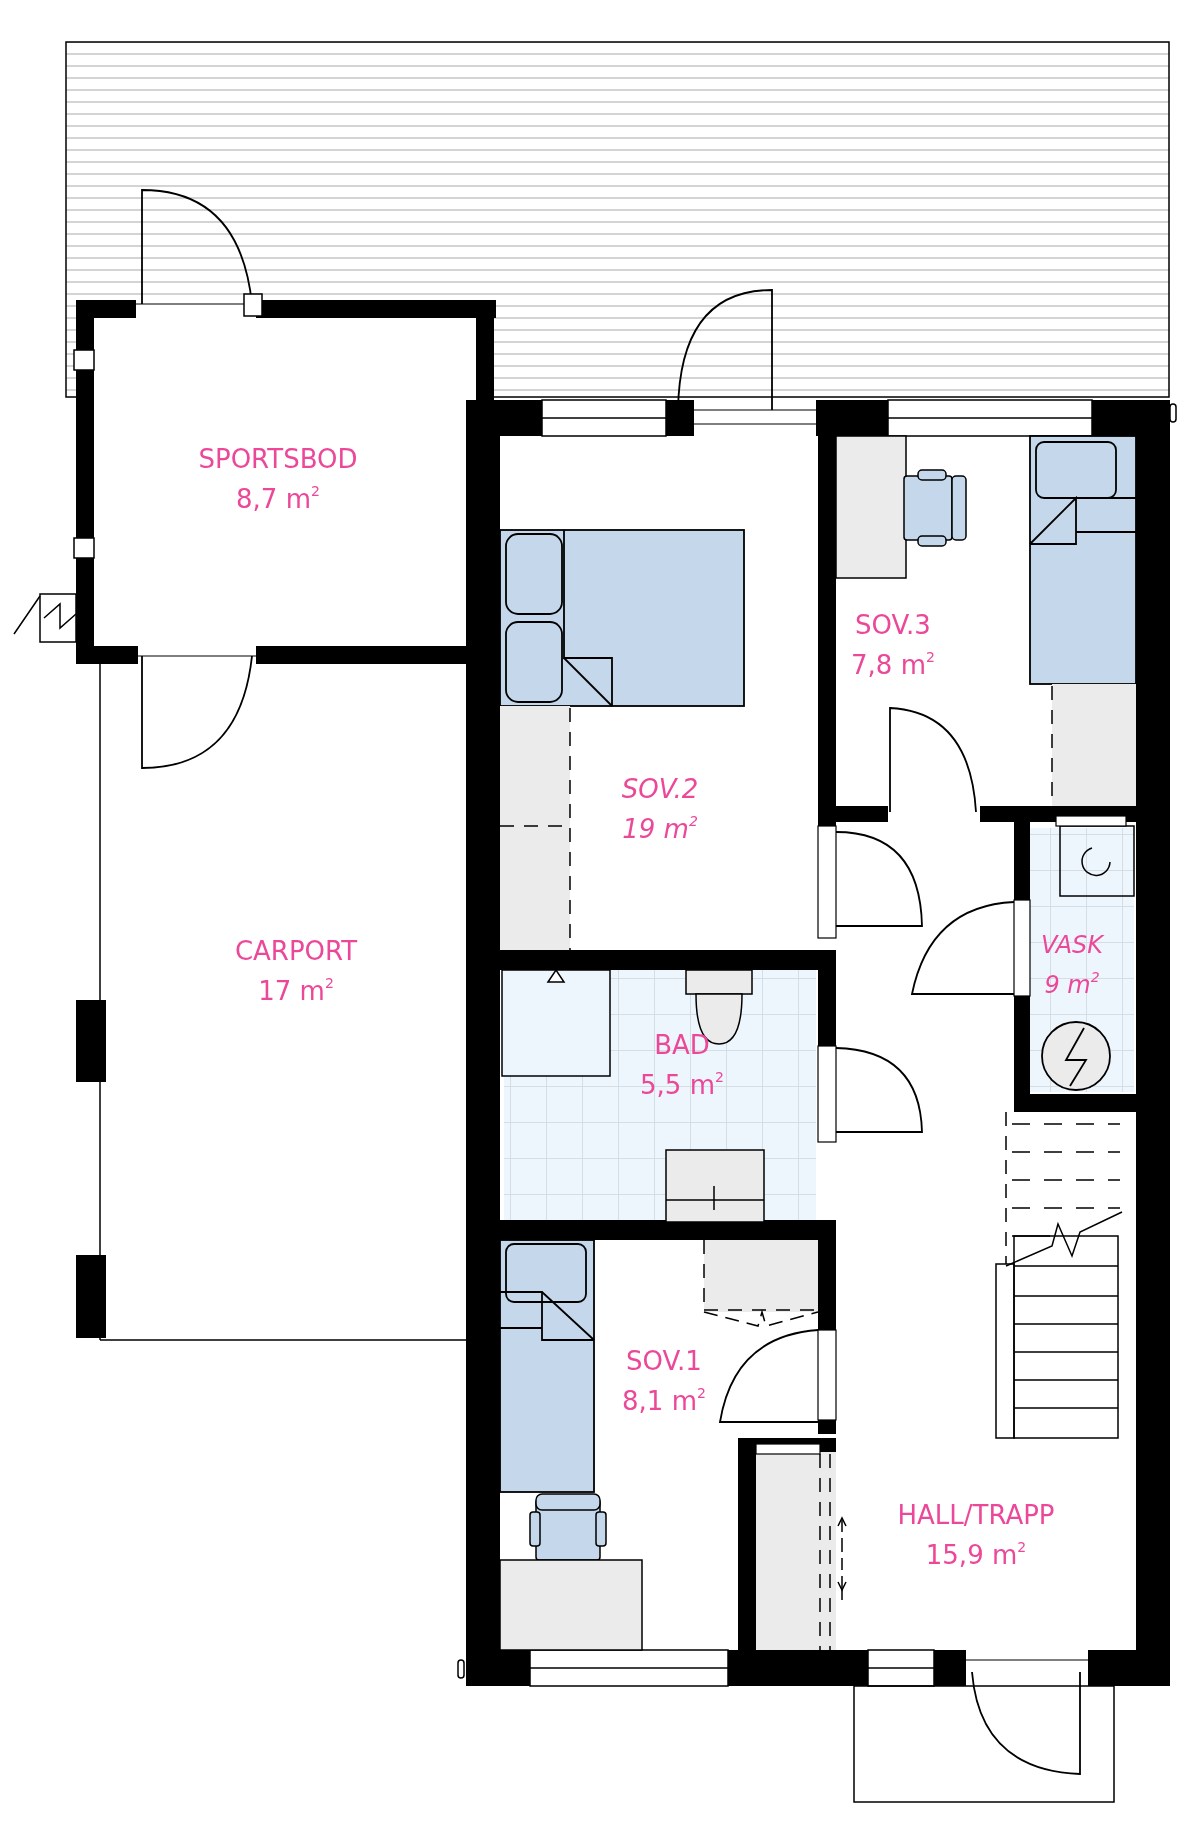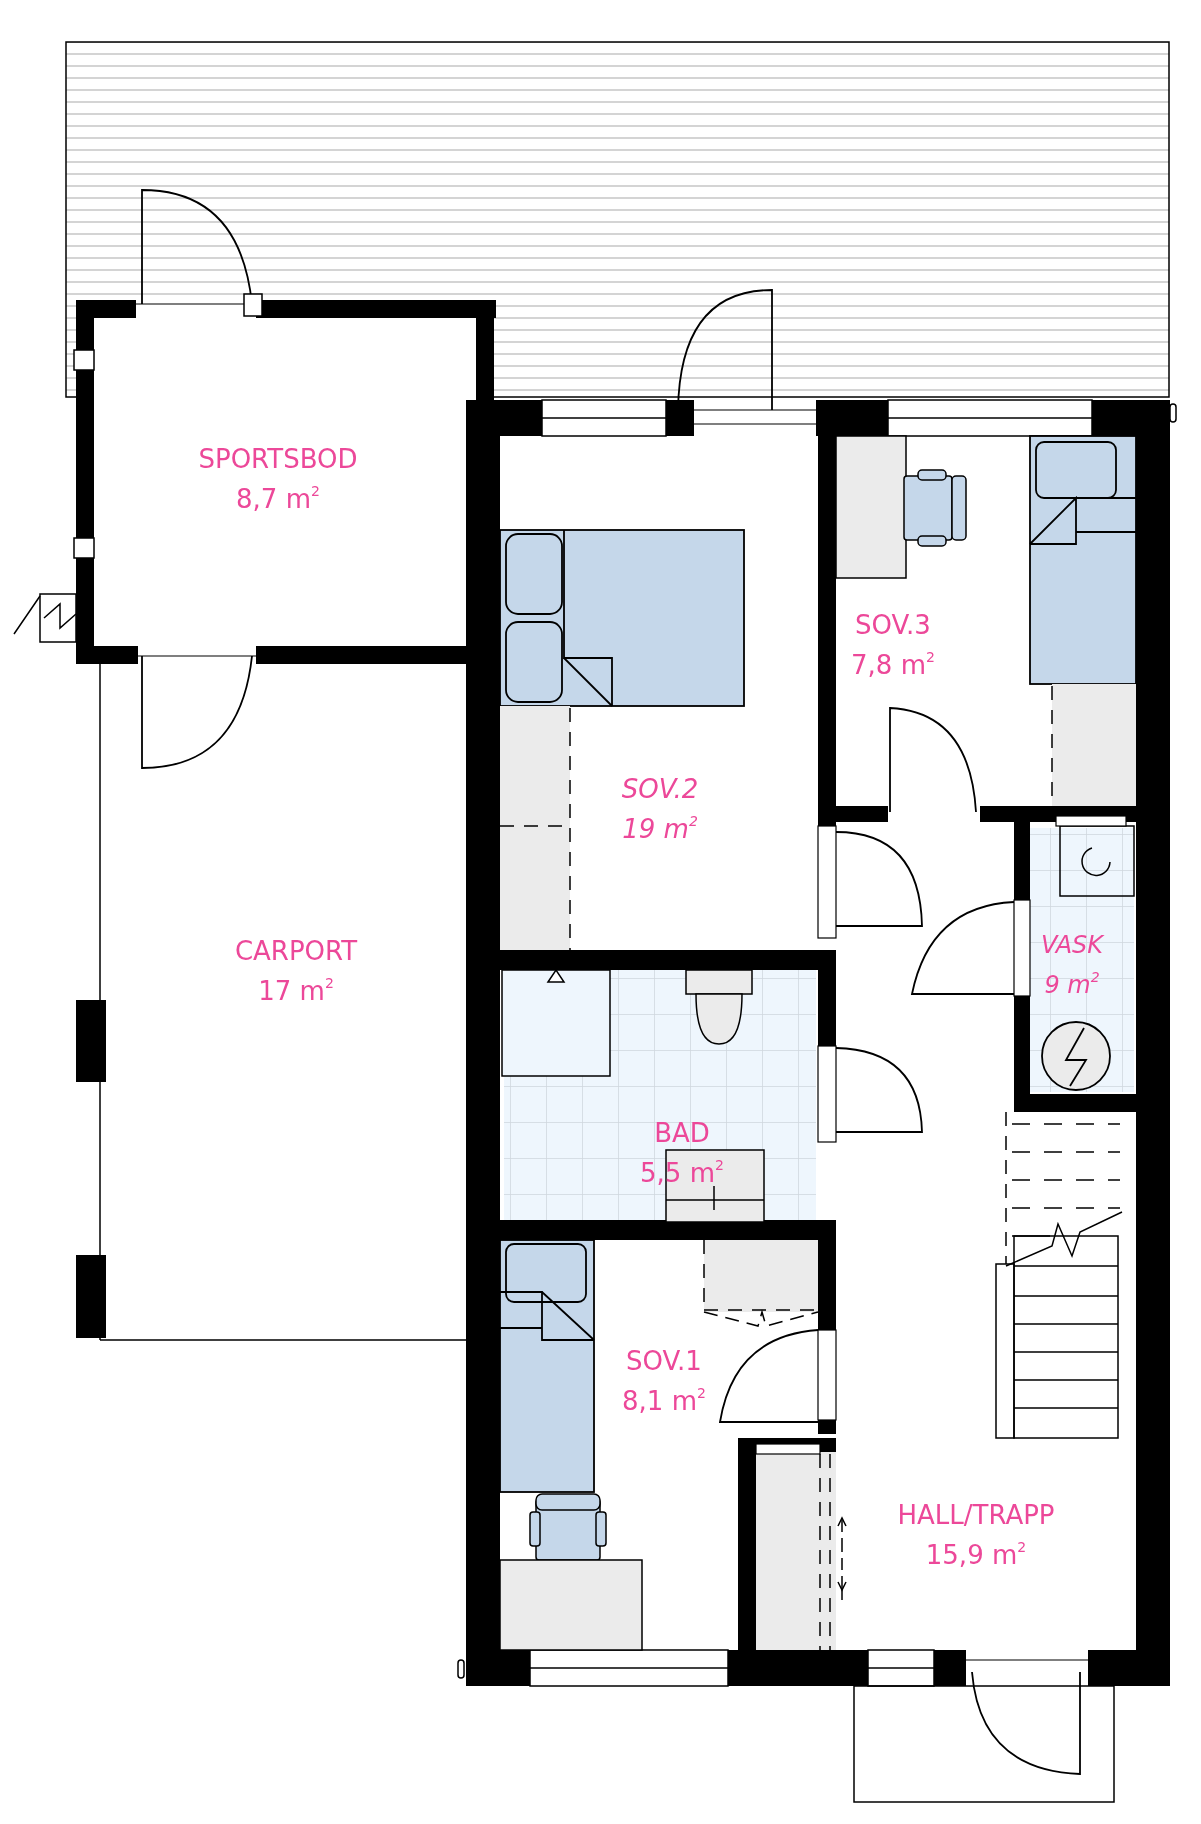--- a/index.html
+++ b/index.html
@@ -251,21 +251,21 @@
   <div class="area"><span>19 m</span><sup>2</sup></div>
 </div>
 <div class="room-label" style="left:893px; top:608px;">
   <div>SOV.3</div>
   <div class="area"><span>7,8 m</span><sup>2</sup></div>
 </div>
 <div class="room-label" style="left:1072px; top:928px; font-size:24px;font-style:italic;">
   <div>VASK</div>
   <div class="area"><span>9 m</span><sup>2</sup></div>
 </div>
-<div class="room-label" style="left:682px; top:1116px;">
+<div class="room-label" style="left:682px; top:1028px;">
   <div>BAD</div>
   <div class="area"><span>5,5 m</span><sup>2</sup></div>
 </div>
 <div class="room-label" style="left:664px; top:1344px;">
   <div>SOV.1</div>
   <div class="area"><span>8,1 m</span><sup>2</sup></div>
 </div>
 <div class="room-label" style="left:976px; top:1498px;">
   <div>HALL/TRAPP</div>
   <div class="area"><span>15,9 m</span><sup>2</sup></div>

